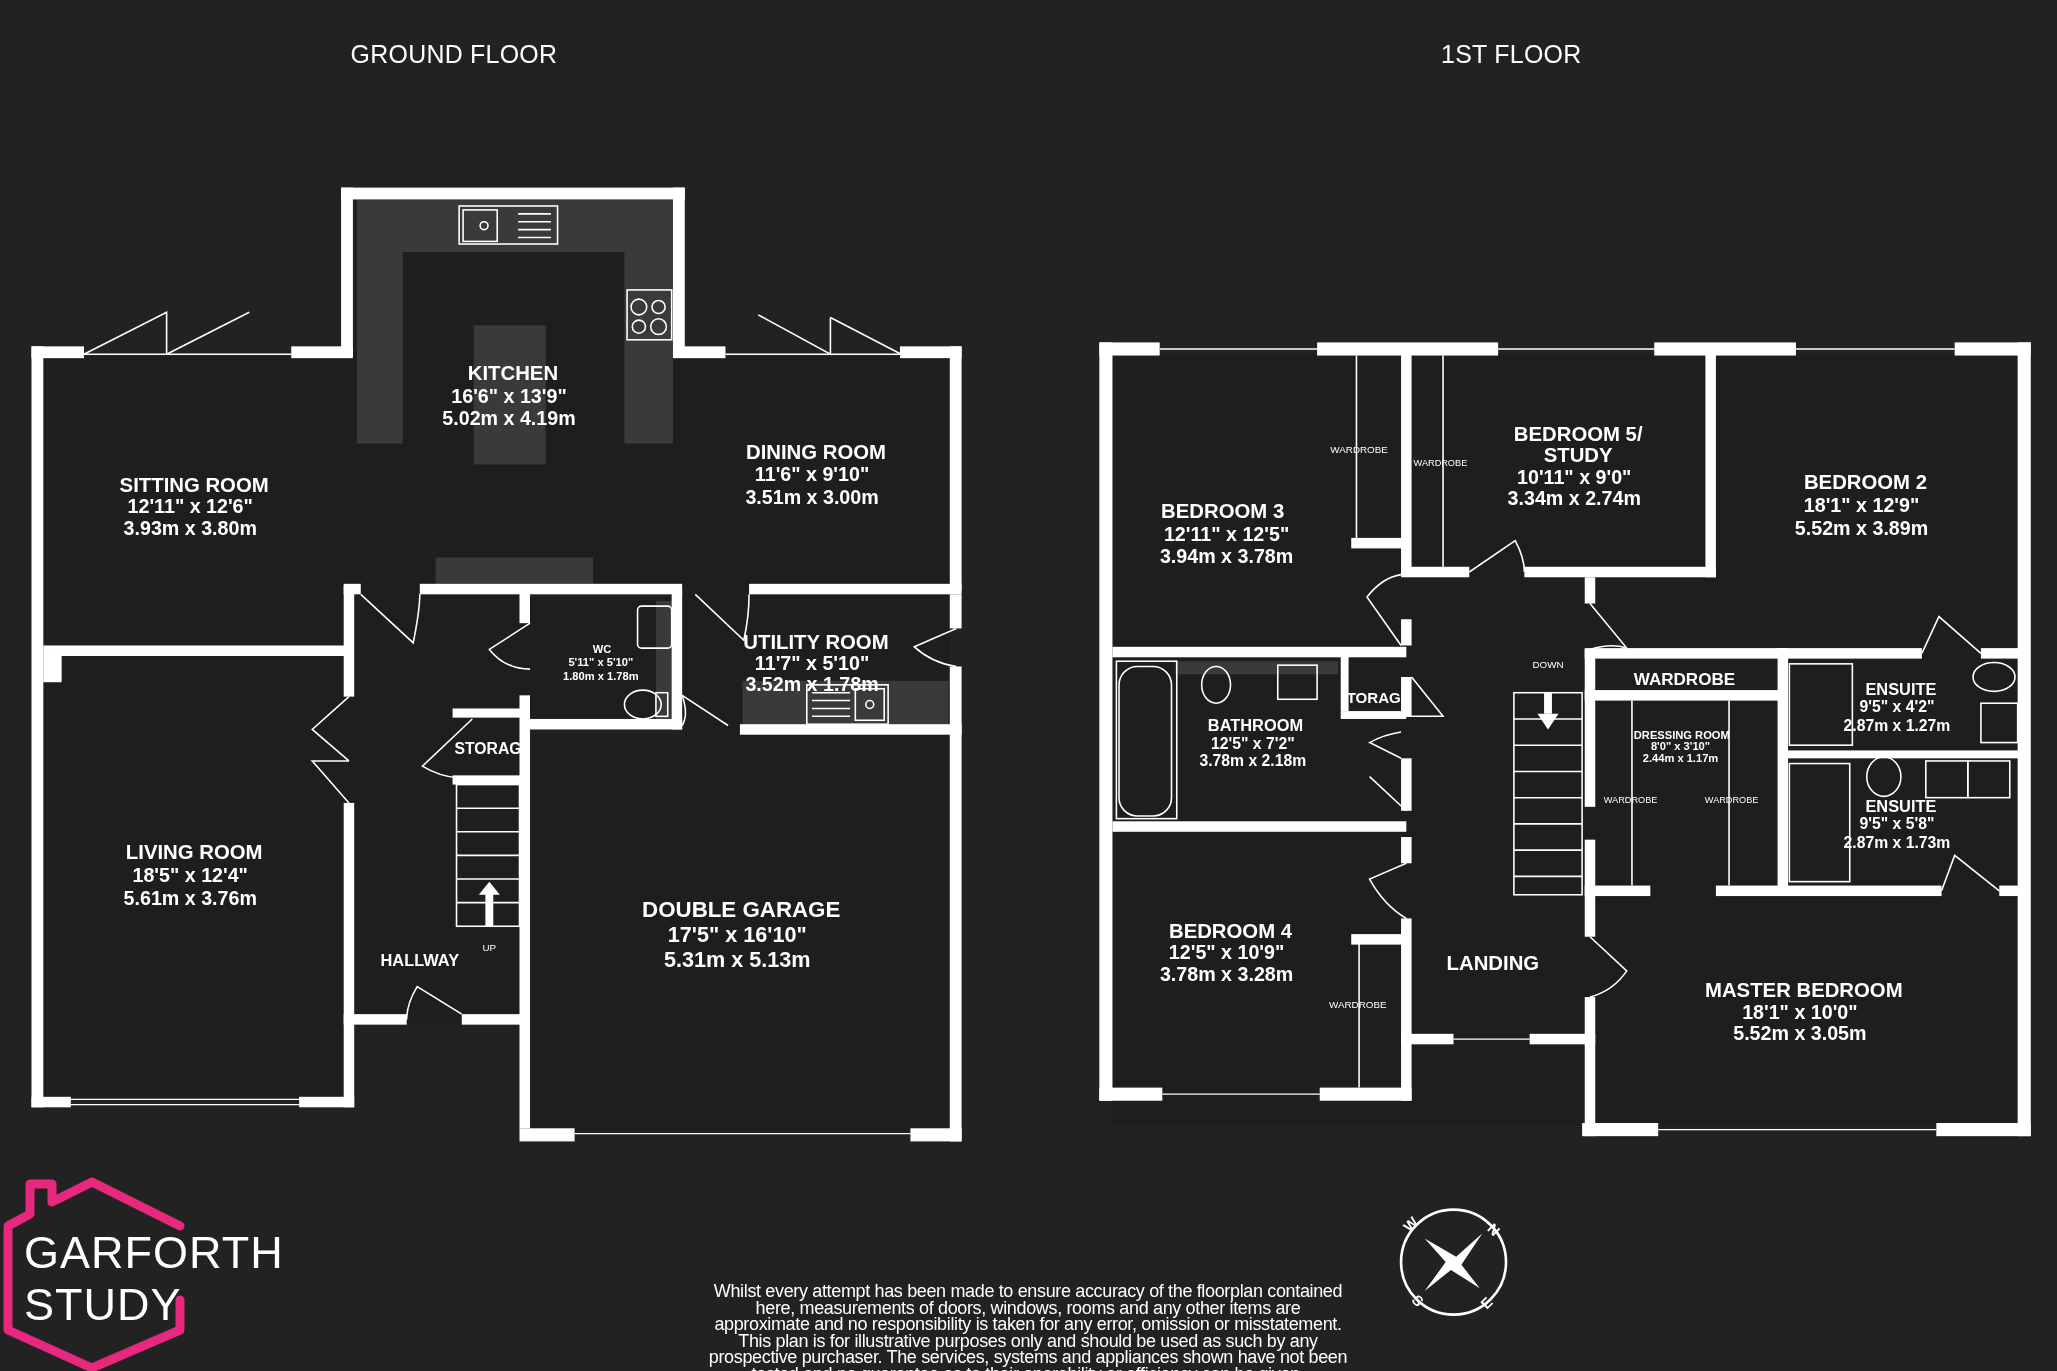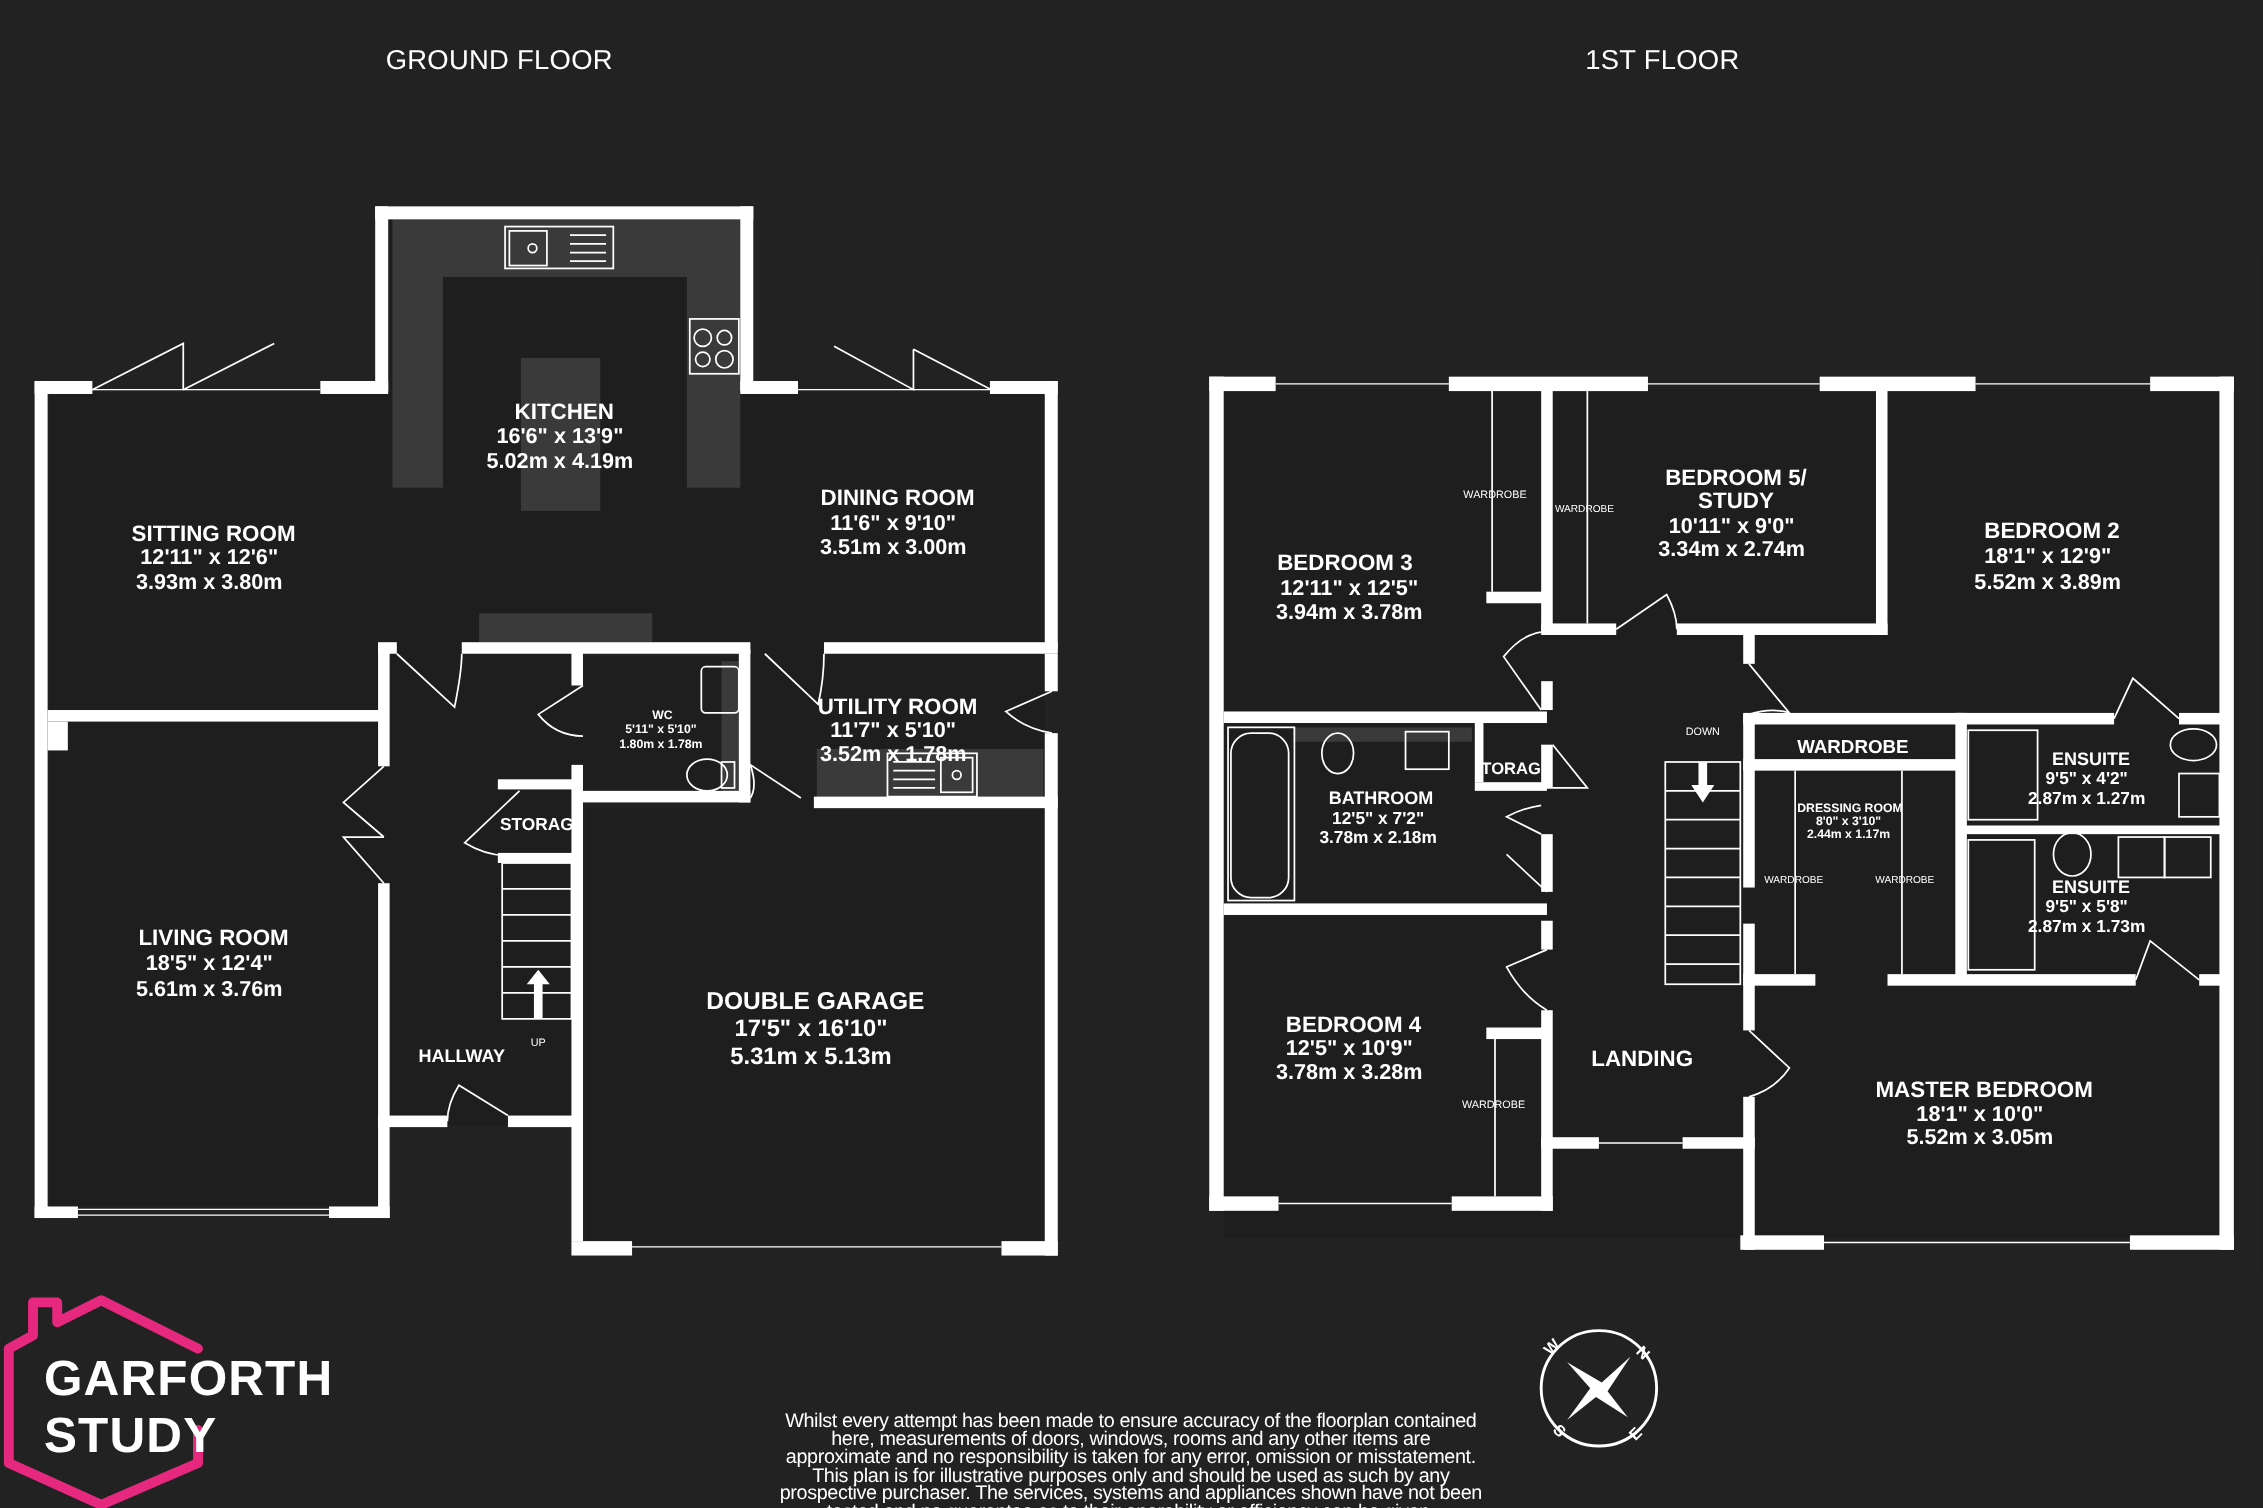--- a/index.html
+++ b/index.html
@@ -13,21 +13,21 @@
   .win { stroke:#ffffff; stroke-width:1; }
   .floor-title { fill:#ffffff; font-family:"Liberation Sans", sans-serif; font-size:19px; letter-spacing:0.2px; }
   .rname { fill:#ffffff; font-weight:bold; font-size:15.5px; text-anchor:middle; font-family:"Liberation Sans", sans-serif; }
   .rdim { fill:#ffffff; font-weight:bold; font-size:15px; text-anchor:middle; font-family:"Liberation Sans", sans-serif; }
   .sname { fill:#ffffff; font-weight:bold; font-size:12.5px; text-anchor:middle; font-family:"Liberation Sans", sans-serif; }
   .sdim { fill:#ffffff; font-weight:bold; font-size:12px; text-anchor:middle; font-family:"Liberation Sans", sans-serif; }
   .tiny { fill:#ffffff; font-size:9px; text-anchor:middle; font-family:"Liberation Sans", sans-serif; }
   .tinyb { fill:#ffffff; font-size:8.5px; font-weight:bold; text-anchor:middle; font-family:"Liberation Sans", sans-serif; }
   .disclaimer { position:absolute; left:708px; top:1283px; width:640px; color:#ffffff; font-size:18px; line-height:16.5px; text-align:center; font-family:"Liberation Sans", sans-serif; font-stretch:condensed; letter-spacing:-0.35px; }
   .logo { position:absolute; left:0; top:1168px; width:300px; height:203px; }
-  .logo-text { position:absolute; left:40px; color:#ffffff; font-weight:bold; font-size:45px; line-height:46px; font-family:"Liberation Sans", sans-serif; letter-spacing:1px; }
+  .logo-text { position:absolute; left:24px; color:#ffffff; font-weight:normal; font-size:45px; line-height:46px; font-family:"Liberation Sans", sans-serif; letter-spacing:1px; }
 </style>
 </head>
 <body>
 
 <svg id="plan" viewBox="0 0 1568 1045" preserveAspectRatio="none" xmlns="http://www.w3.org/2000/svg">
 
   <g>
     <text class="floor-title" x="346" y="48" text-anchor="middle">GROUND FLOOR</text>
 
     <rect class="floor" x="270" y="150" width="245" height="300"></rect>

